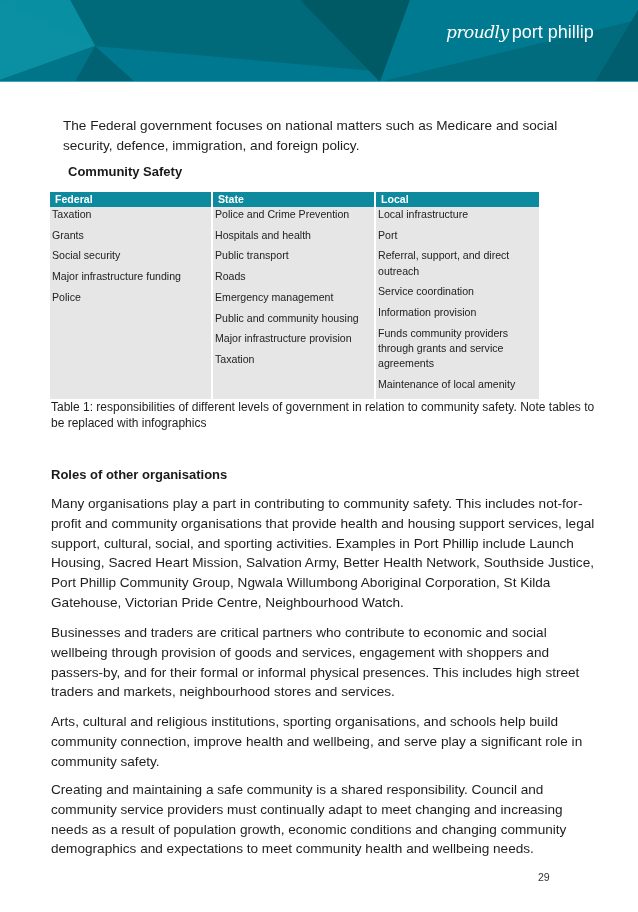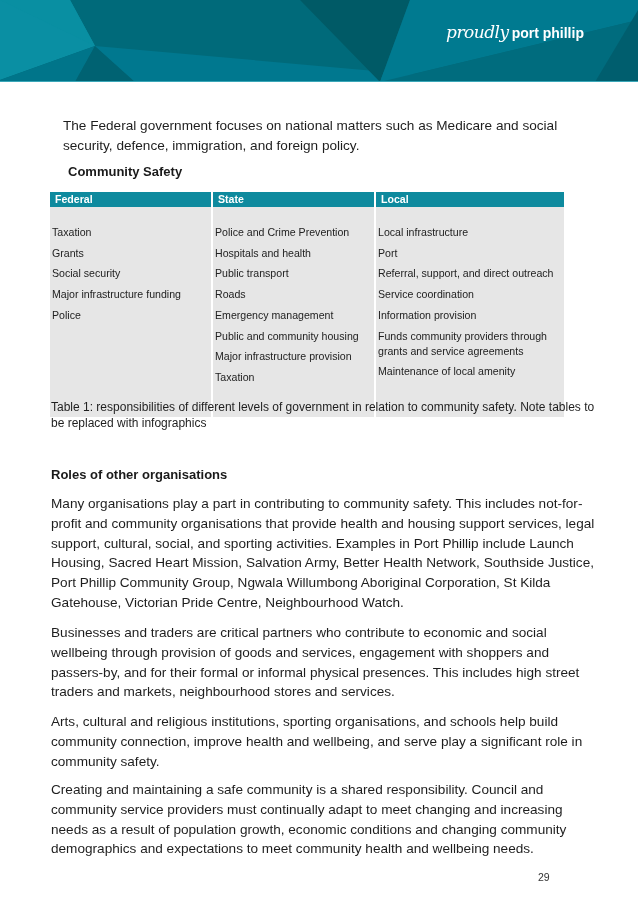--- a/index.html
+++ b/index.html
@@ -4,31 +4,31 @@
 <style>
   html, body { margin: 0; padding: 0; background: #ffffff; }
   body { width: 638px; height: 912px; position: relative; overflow: hidden;
          font-family: "Liberation Sans", sans-serif; color: #1a1a1a; }
 
   .banner { position: absolute; left: 0; top: 0; width: 638px; height: 82px; overflow: hidden; background: #006a7a; }
   .banner svg { position: absolute; left: 0; top: 0; }
   .banner-line { position: absolute; left: 0; top: 81px; width: 638px; height: 2px; background: #3aa7b8; }
   .logo { position: absolute; left: 446px; top: 22px; color: #ffffff; white-space: nowrap; }
   .logo .script { font-family: "DejaVu Serif", serif; font-style: italic; font-size: 17px; letter-spacing: -0.5px; }
-  .logo .brand { font-family: "Liberation Sans", sans-serif; font-weight: bold; font-size: 14px; margin-left: 3px; margin-top: 41px; }
+  .logo .brand { font-family: "Liberation Sans", sans-serif; font-weight: normal; font-size: 18px; margin-left: 3px; margin-top: 41px; }
 
   .p { position: absolute; left: 51px; width: 545px; font-size: 13.6px; line-height: 19.8px; color: #1e1e1e; margin: 0; }
   .intro { top: 116px; margin-left: 12px; }
   .h-safety { position: absolute; left: 68px; top: 164px; font-size: 13px; font-weight: bold; margin: 0; }
   .table-wrap { position: absolute; left: 50px; top: 192px; }
   .cols { display: flex; gap: 2px; }
   .col { background: #e6e6e6; width: 161px; }
-  .col.wide { width: 188px; }
+  .col.wide { width: 163px; }
   .col .hd { background: #0e8a9e; color: #ffffff; font-weight: bold; font-size: 10.6px; height: 15px; line-height: 15px; padding-left: 5px; }
-  .col .cells { padding: 18px 2px 6px 2px; height: 186px; }
+  .col .cells { padding: 0 2px 6px 2px; height: 186px; }
   .cell { font-size: 10.6px; line-height: 15.2px; margin-bottom: 5.5px; color: #222; }
 
   .caption { position: absolute; left: 51px; top: 400px; width: 545px; font-size: 12px; line-height: 15.6px; color: #1e1e1e; margin: 0; }
 
   .h-roles { position: absolute; left: 51px; top: 467px; font-size: 13px; font-weight: bold; margin: 0; }
   .p1 { top: 494px; }
   .p2 { top: 623px; }
   .p3 { top: 712px; }
   .p4 { top: 780px; }
   .pagenum { position: absolute; left: 538px; top: 871px; font-size: 10.5px; color: #333; }

